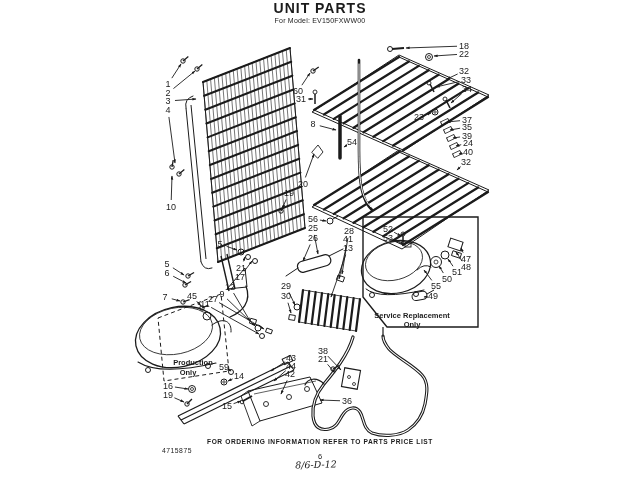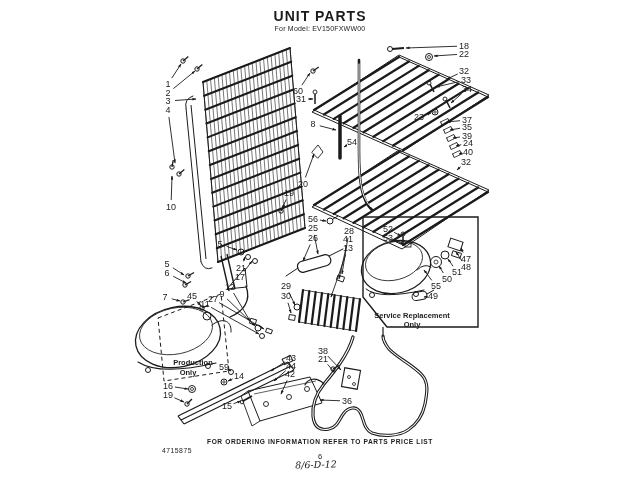--- a/index.html
+++ b/index.html
@@ -3,21 +3,21 @@
 <meta charset="utf-8">
 <style>
   :root { --ink:#1b1b1b; --paper:#ffffff; }
   html,body { margin:0; padding:0; background:#fff; }
   .page {
     position:relative; width:640px; height:480px; overflow:hidden;
     background:var(--paper); color:var(--ink);
     font-family:"Liberation Sans", sans-serif;
   }
   .page svg { position:absolute; left:0; top:0; }
-  .hdr { position:absolute; left:0; top:8px; width:640px; text-align:center; }
+  .hdr { position:absolute; left:0; top:0; width:640px; text-align:center; }
   .hdr .title { font-size:14px; font-weight:bold; letter-spacing:1px; }
   .hdr .subtitle { font-size:7px; margin-top:1px; letter-spacing:0.2px; }
   .ordering-note {
     position:absolute; left:0; top:438px; width:640px; text-align:center;
     font-size:6.6px; font-weight:bold; letter-spacing:0.6px;
   }
   .doc-number { position:absolute; left:162px; top:447px; font-size:6.8px; letter-spacing:0.5px; }
   .page-number { position:absolute; left:0; top:452px; width:640px; text-align:center; font-size:7.5px; }
   .handwritten {
     position:absolute; left:0; top:459px; width:632px; text-align:center;

